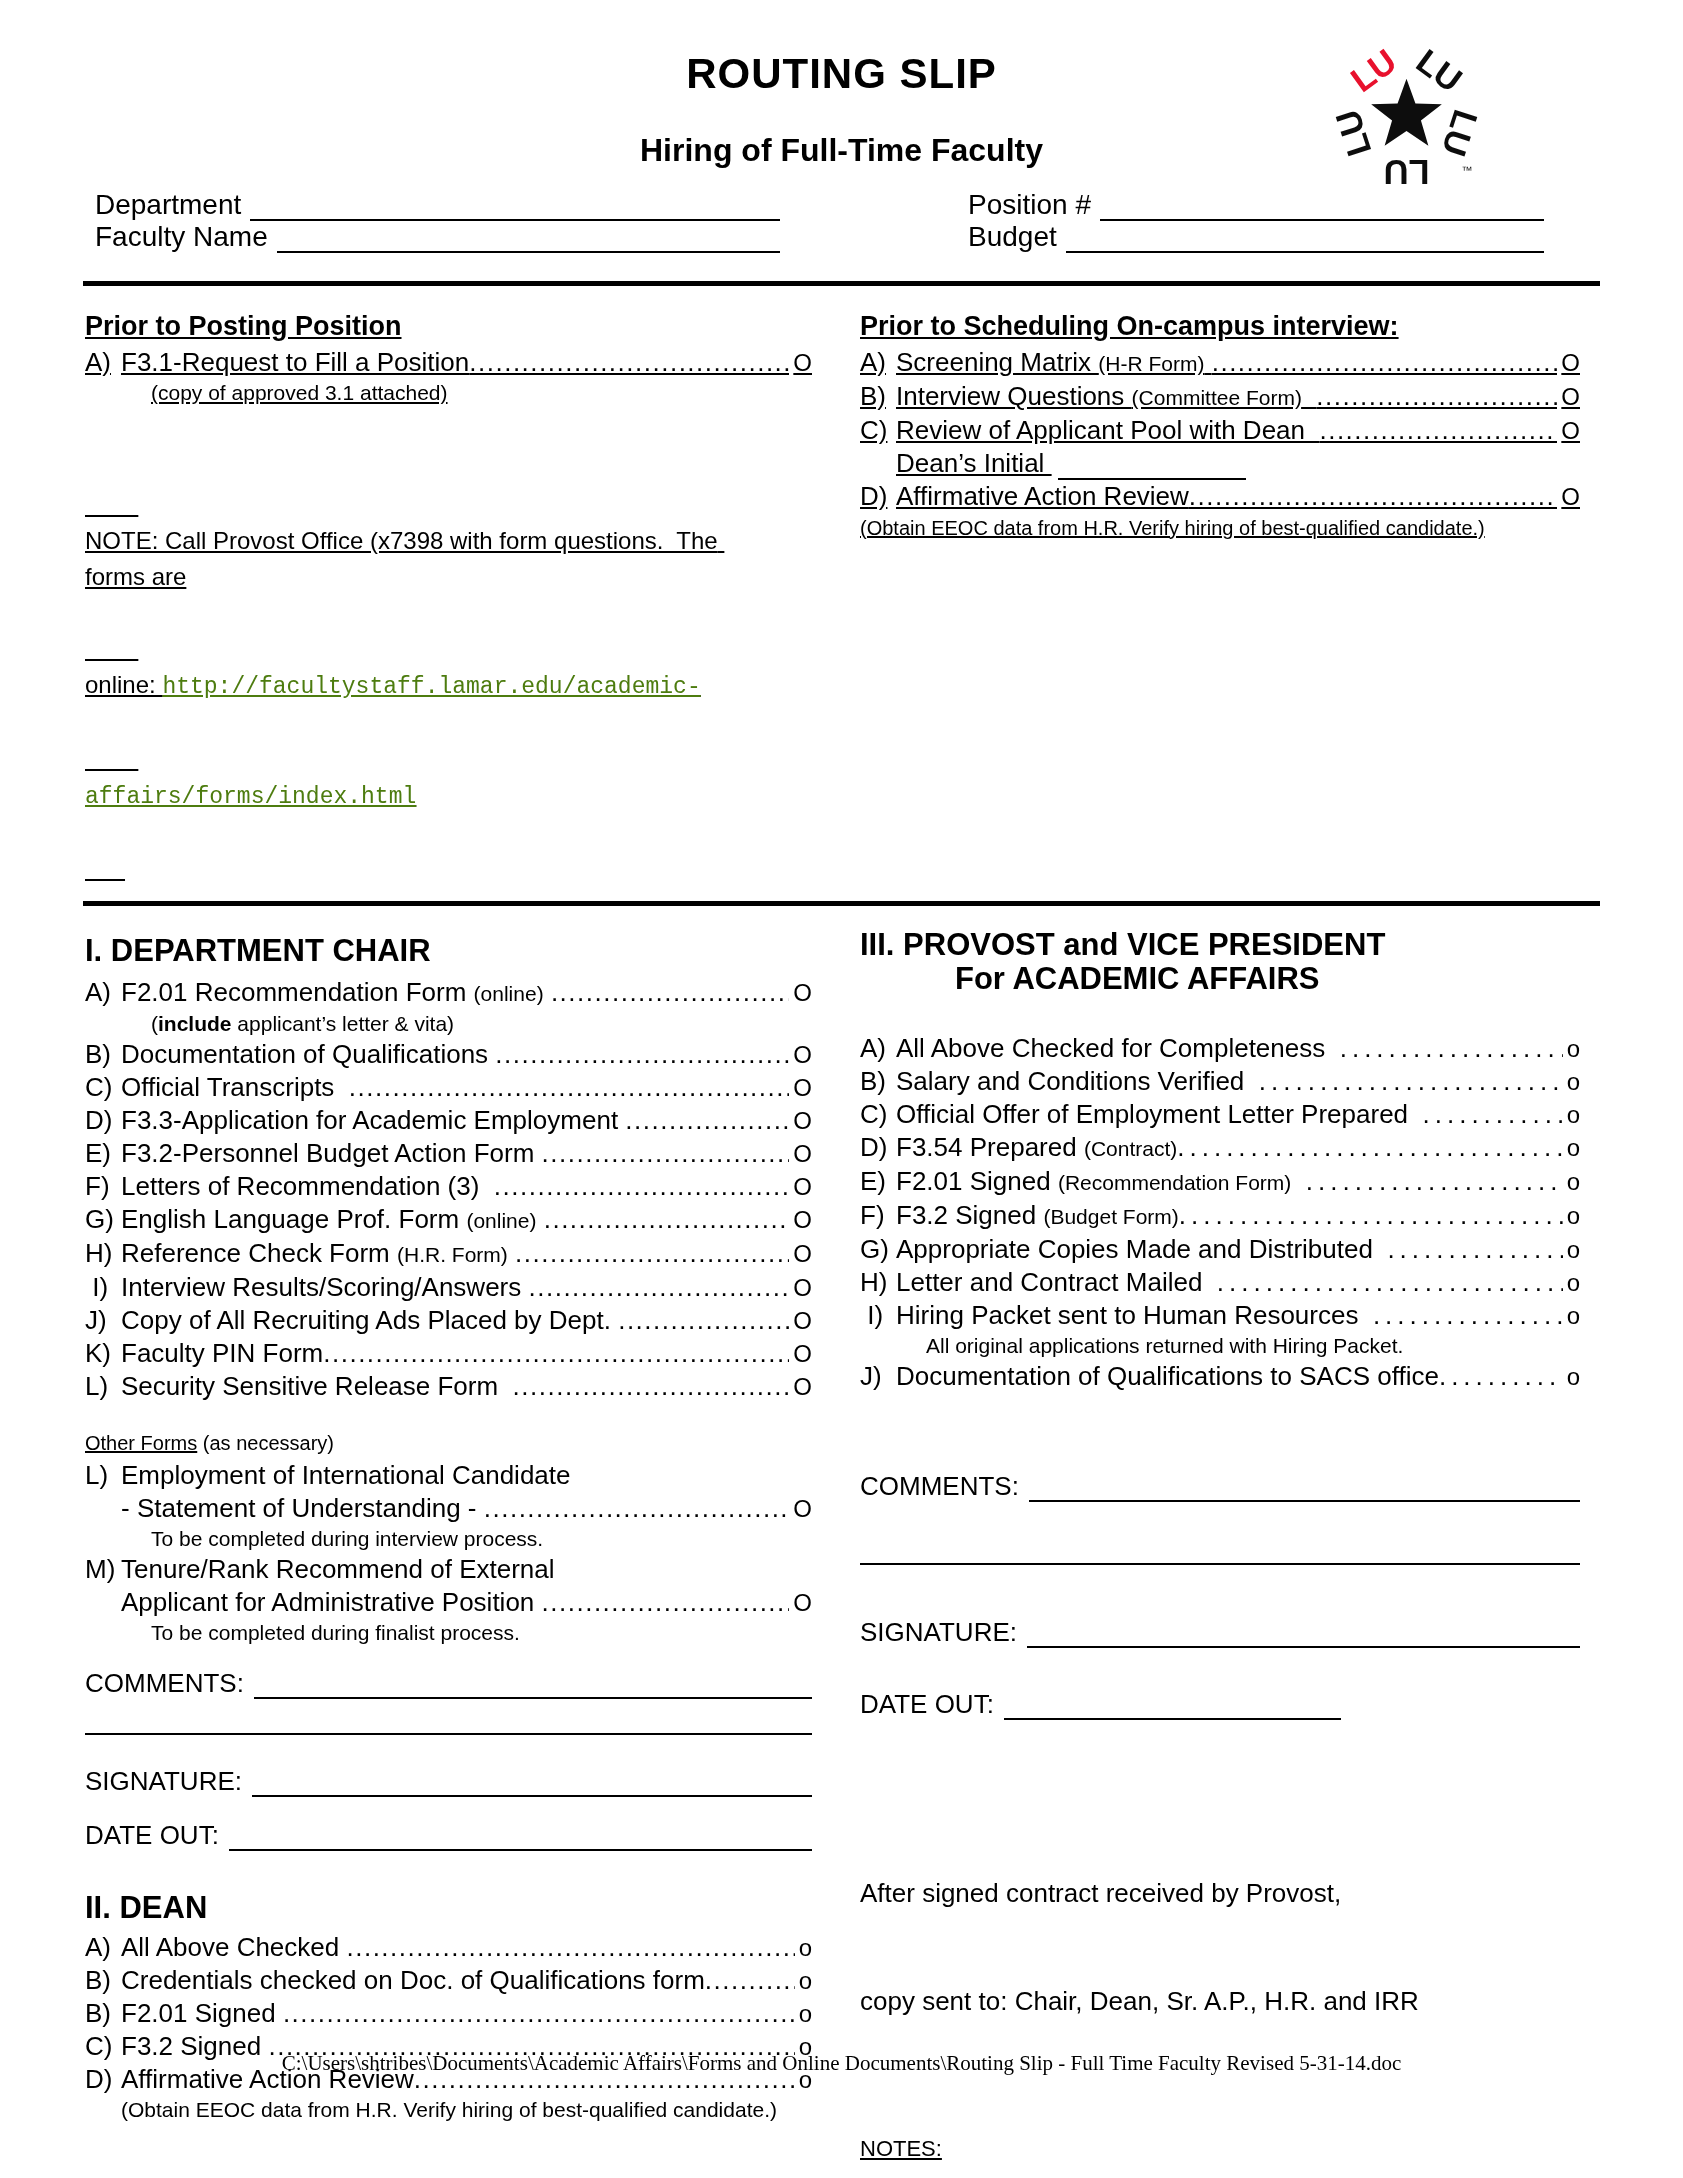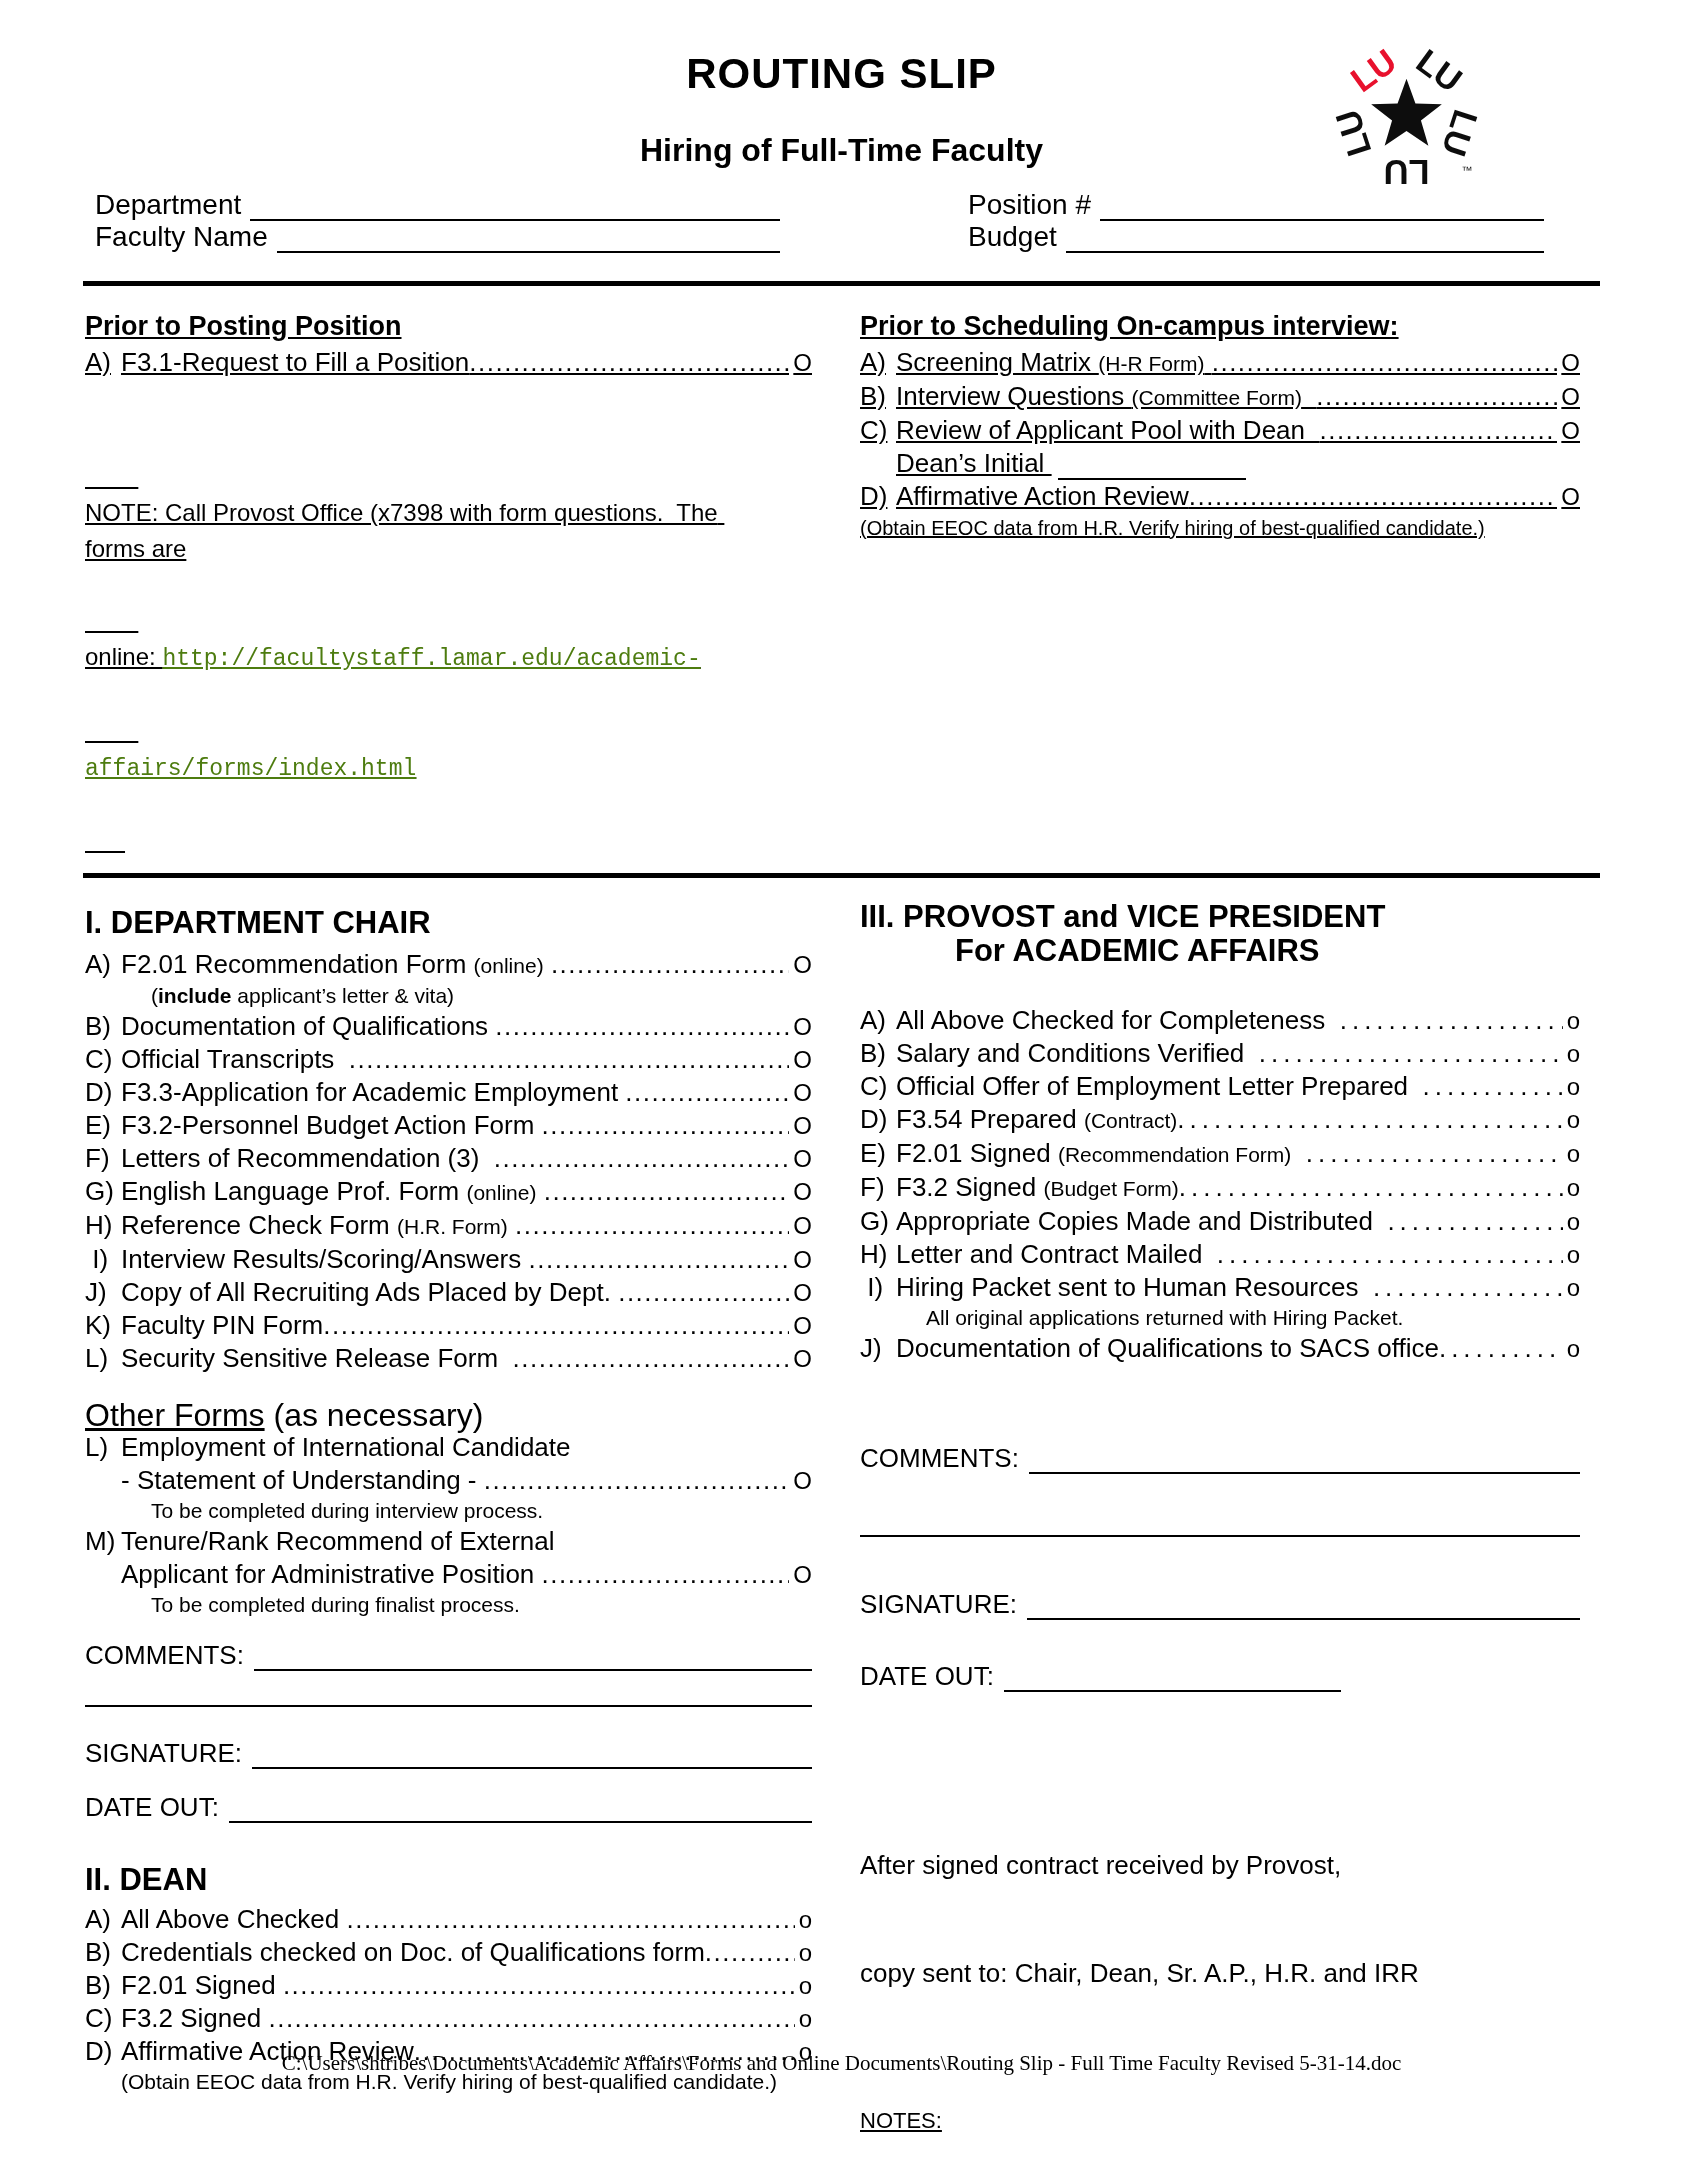--- a/index.html
+++ b/index.html
@@ -48,21 +48,21 @@
   .note-para{margin-top:44px;width:699px;font-size:24px;line-height:36px;white-space:pre-wrap;}
   .link{font-family:"Liberation Mono","DejaVu Sans Mono",monospace;font-size:23px;color:#4d7c0f;text-decoration:underline;}
   .sec-footnote{font-size:20px;line-height:30px;white-space:nowrap;}
   .sigrow{display:flex;align-items:baseline;font-size:26px;line-height:32px;}
   .sigrow .siglabel{white-space:pre;}
   .sigline{flex:1;border-bottom:2px solid #000;align-self:flex-end;height:5px;margin-left:10px;}
   .sigline.short{flex:0 0 337px;}
   .fullline{border-bottom:2px solid #000;height:0;}
   .m-com{margin-top:20px;} .m-full{margin-top:34px;} .m-sig{margin-top:30px;} .m-date{margin-top:22px;}
   .pm-com{margin-top:77px;} .pm-full{margin-top:61px;} .pm-sig{margin-top:51px;} .pm-date{margin-top:40px;}
-  .other-head{margin-top:24px;font-size:32px;line-height:32px;}
+  .other-head{margin-top:24px;font-size:20px;line-height:32px;}
   .after-para{margin-top:83px;font-size:26px;line-height:36px;white-space:pre-wrap;}
   .notes-label{margin-top:44px;font-size:22px;line-height:28px;text-decoration:underline;}
   .footer{position:absolute;left:0;right:0;top:2051px;text-align:center;
     font-family:"Liberation Serif","DejaVu Serif",serif;font-size:21px;}
 </style>
 </head>
 <body>
 
 <div class="page">
 
@@ -121,20 +121,21 @@
       <div class="sec-head">Prior to Posting Position</div>
       <div>
           <div class="item">
             <span class="letter">A)</span>
             <div class="ibody">
               <div class="iline">
                 <span class="itext"><span>F3.1-Request to Fill a Position</span></span>
                 <span class="dots"></span>
                 <span class="chk">O</span>
               </div>
+              <div class="iline note"><span class="itext"><span>(copy of approved 3.1 attached)</span></span></div>
             </div>
           </div>
         </div>
       <div class="note-para">
         <div>NOTE: Call Provost Office (x7398 with form questions.  The forms are</div>
         <div><span>online: </span><a class="link">http://facultystaff.lamar.edu/academic-</a></div>
         <div><a class="link">affairs/forms/index.html</a></div>
       </div>
     </div>
     <div class="colR">

